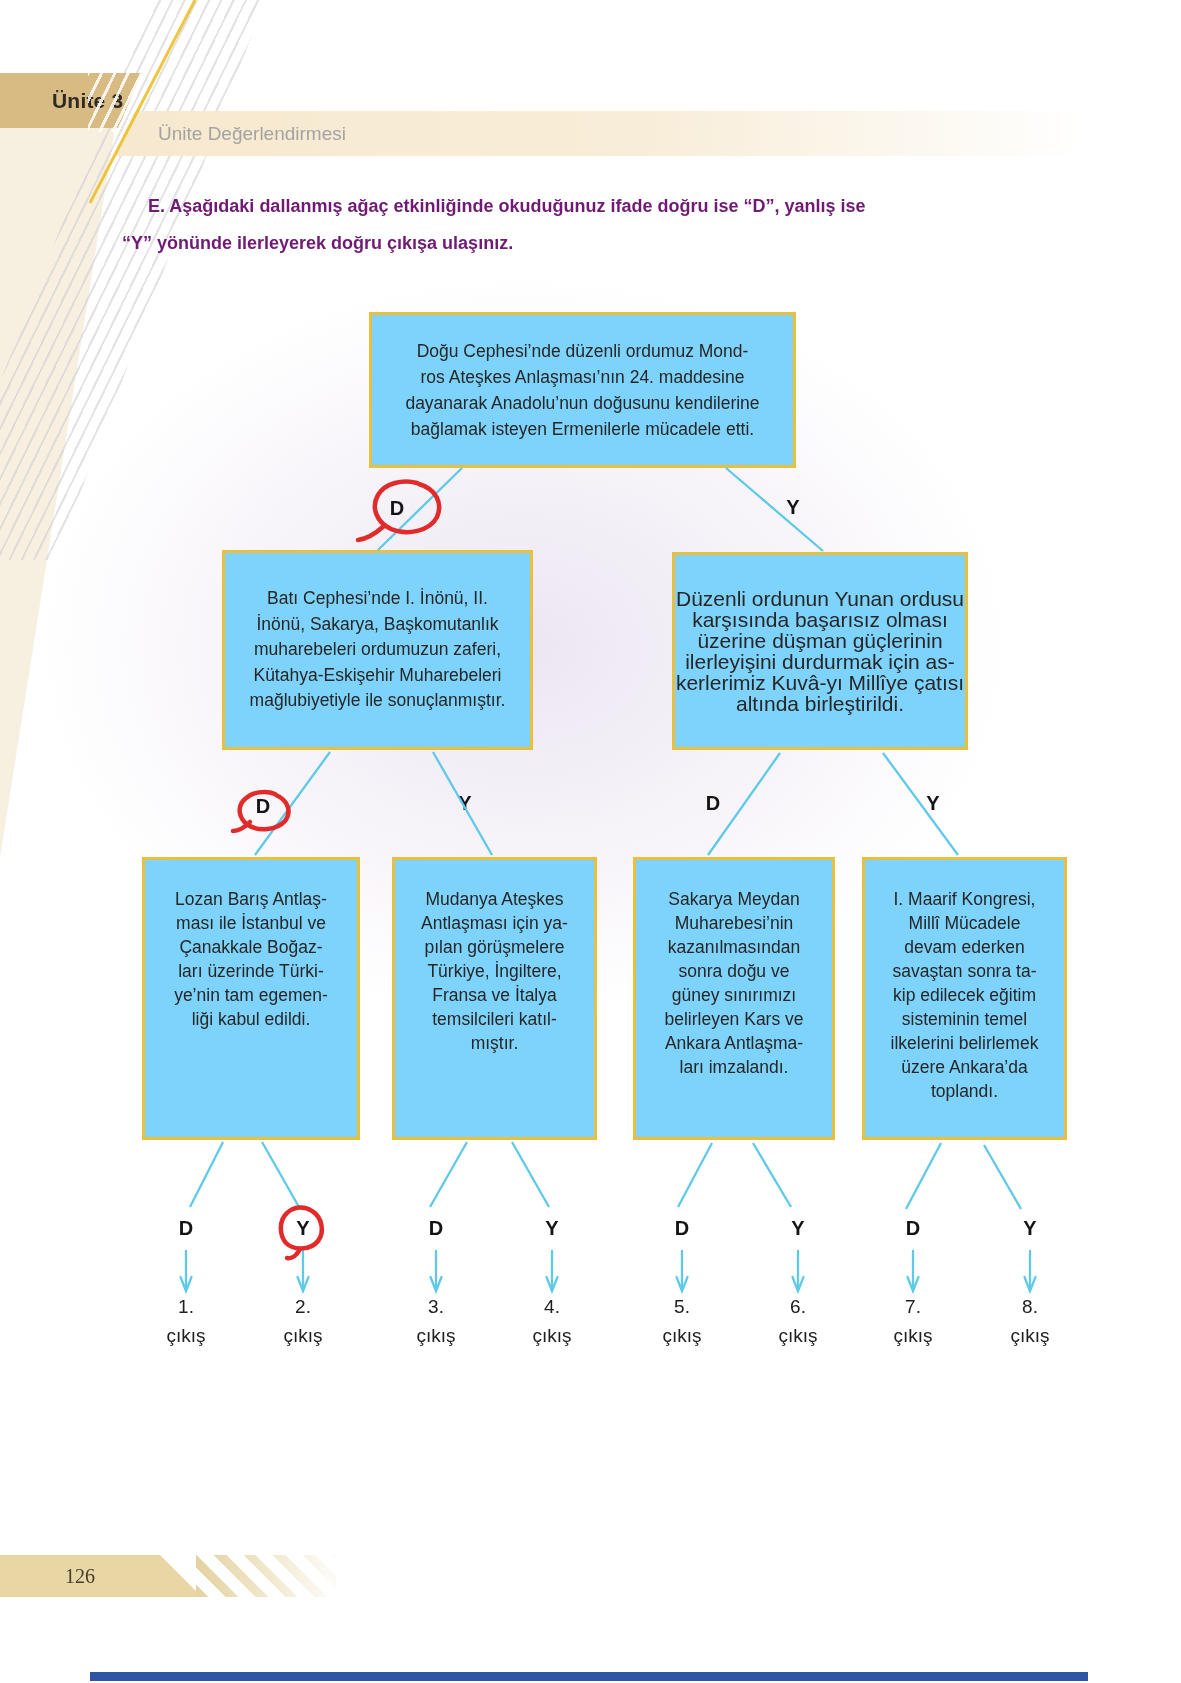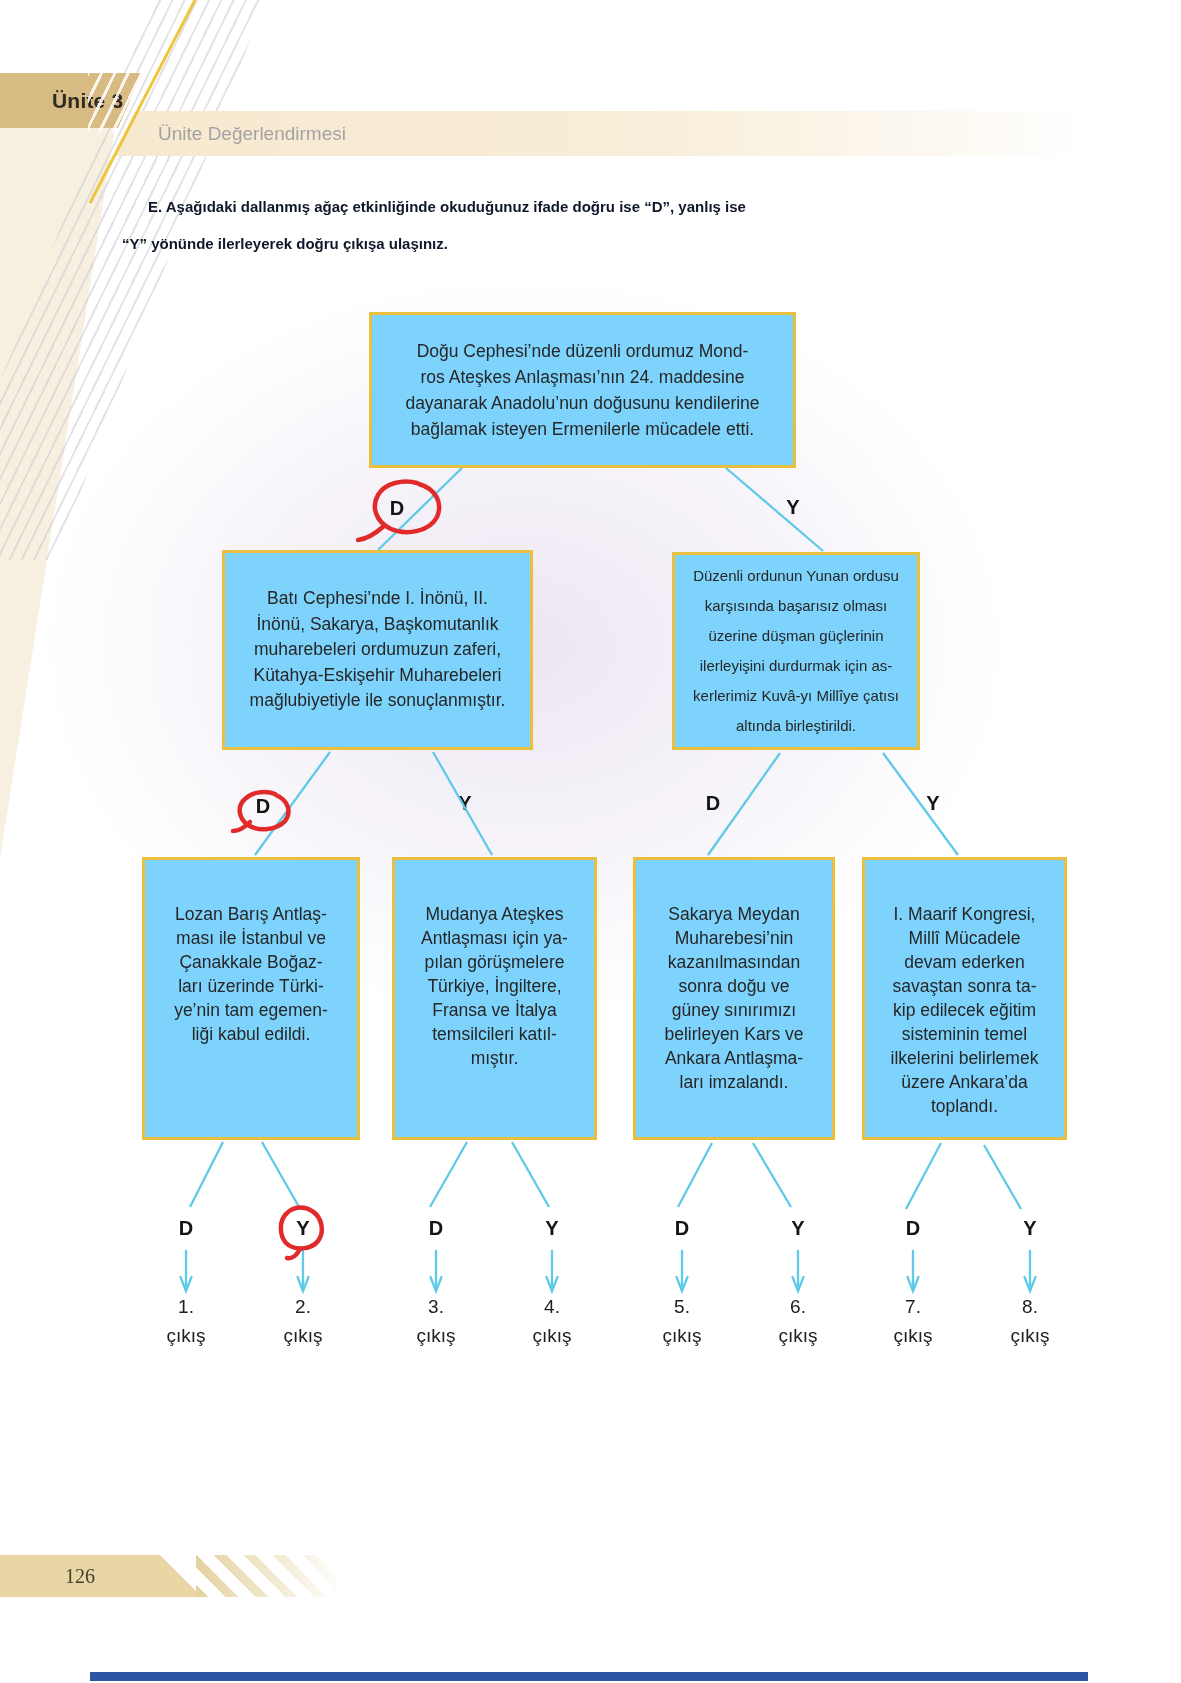--- a/index.html
+++ b/index.html
@@ -39,34 +39,34 @@
     position:absolute;left:108px;top:111px;width:980px;height:45px;
     background:linear-gradient(to right,#f7e9cf 0%,#f8edd8 55%,rgba(252,248,240,0) 100%);
     clip-path:polygon(27px 0,100% 0,100% 100%,6px 100%);
   }
   .section-band span{
     display:block;padding-left:50px;line-height:45px;
     font-size:19px;color:#a3a3a3;
   }
   .instruction{
     position:absolute;left:122px;top:188px;width:902px;
-    font-size:15px;font-weight:bold;line-height:37px;
-    white-space:pre-line;text-indent:26px;color:#0f172a;
+    font-size:18px;font-weight:bold;line-height:37px;
+    white-space:pre-line;text-indent:26px;color:#701a75;
   }
   
   .tree-box{
     position:absolute;box-sizing:border-box;
     background:#7dd3fc;border:3px solid #e9bf3e;
     display:flex;align-items:center;justify-content:center;
     text-align:center;white-space:pre-line;color:#262626;
   }
   .tb-root {left:369px;top:312px;width:427px;height:156px;font-size:17.5px;line-height:26px;}
   .tb-l2a  {left:222px;top:550px;width:311px;height:200px;font-size:17.5px;line-height:25.5px;}
-  .tb-l2b  {left:672px;top:552px;width:248px;height:198px;font-size:15px;line-height:30px;}
-  .tb-l3   {top:857px;height:283px;font-size:17.5px;line-height:24px;align-items:flex-start;padding-top:42px;}
+  .tb-l2b  {left:672px;top:552px;width:296px;height:198px;font-size:21px;line-height:21px;}
+  .tb-l3   {top:857px;height:283px;font-size:17.5px;line-height:24px;align-items:flex-start;padding-top:27px;}
   .tb-1{left:142px;width:218px;}
   .tb-2{left:392px;width:205px;}
   .tb-3{left:633px;width:202px;}
   .tb-4{left:862px;width:205px;}
   
   .choice{
     position:absolute;transform:translate(-50%,-50%);
     font-size:20px;font-weight:bold;color:#141414;
   }
   .exit-num,.exit-label{

